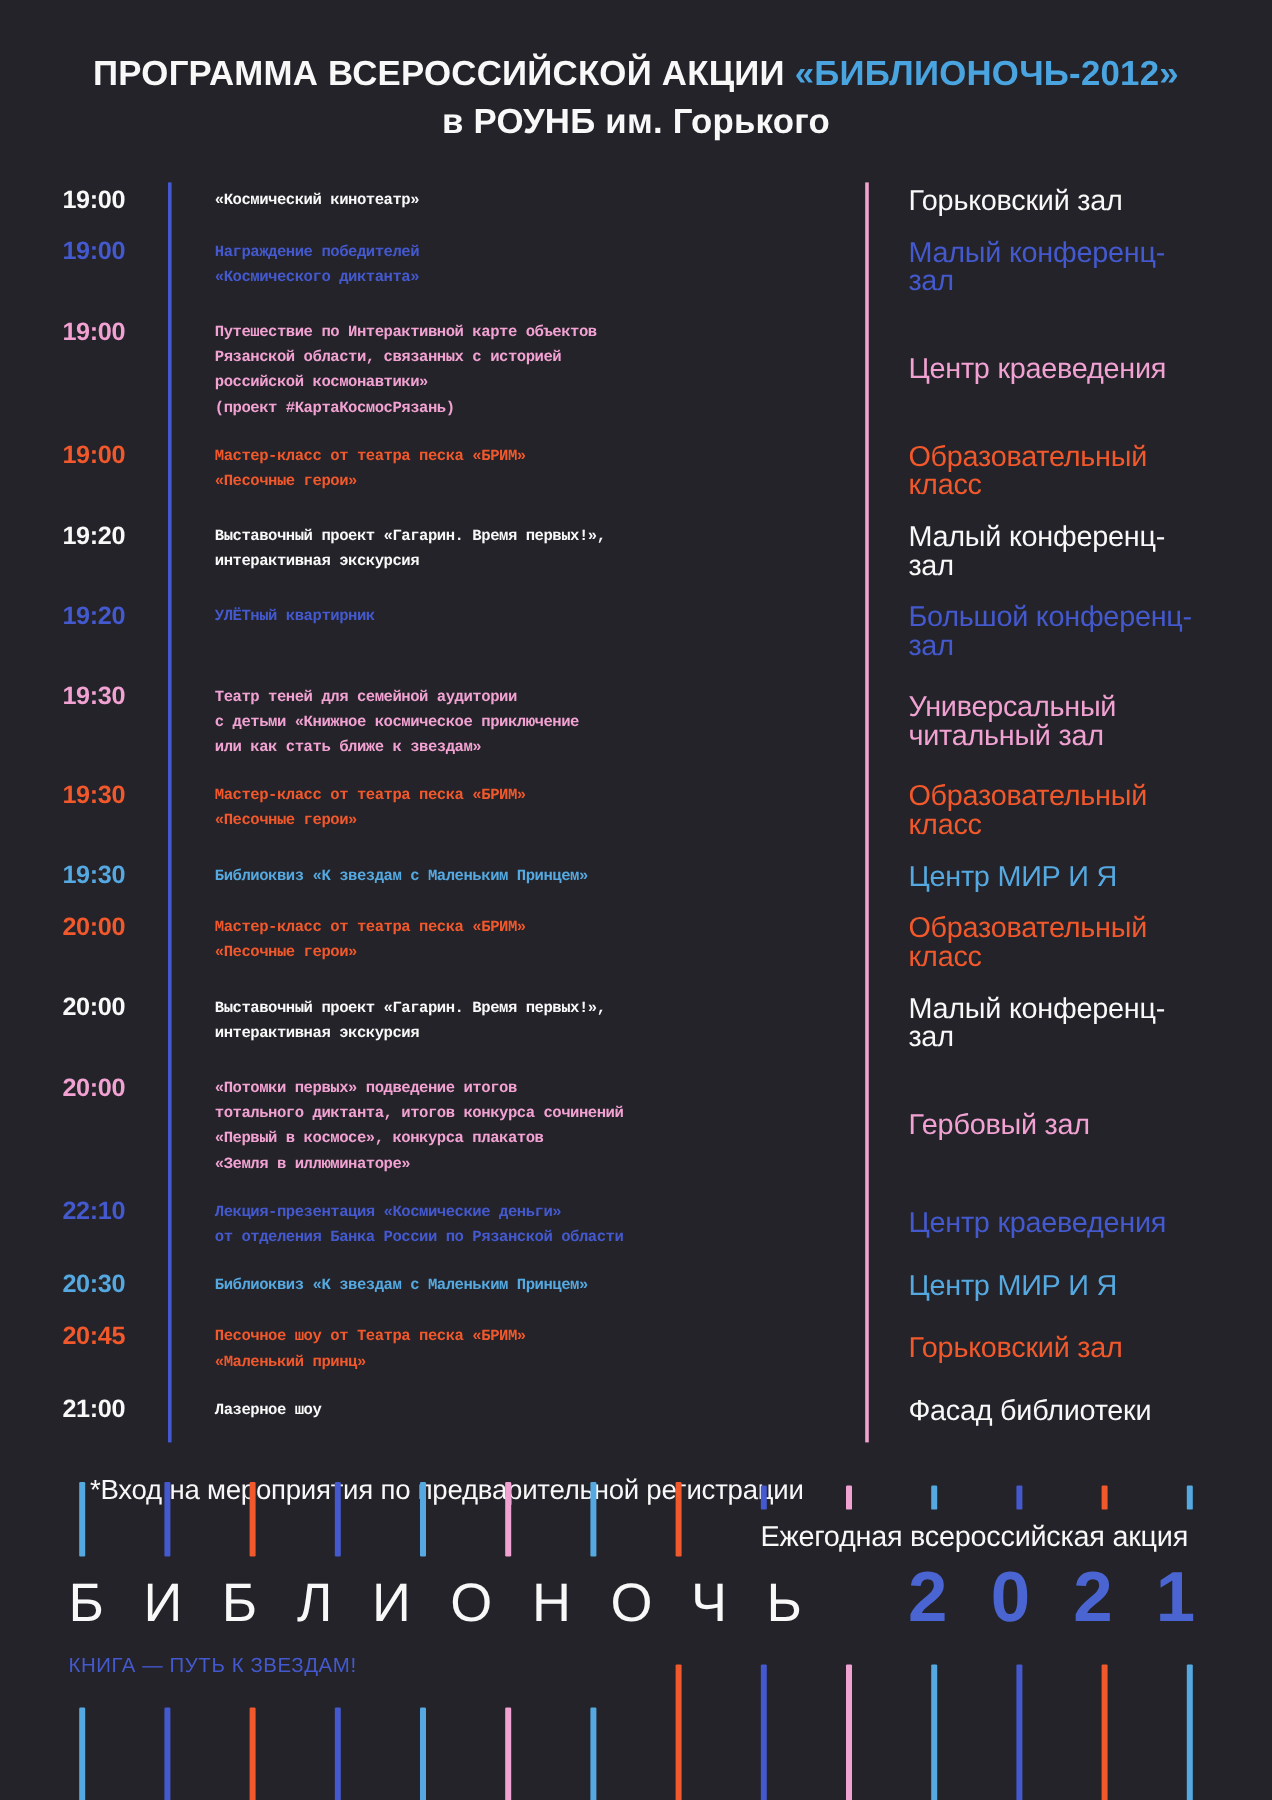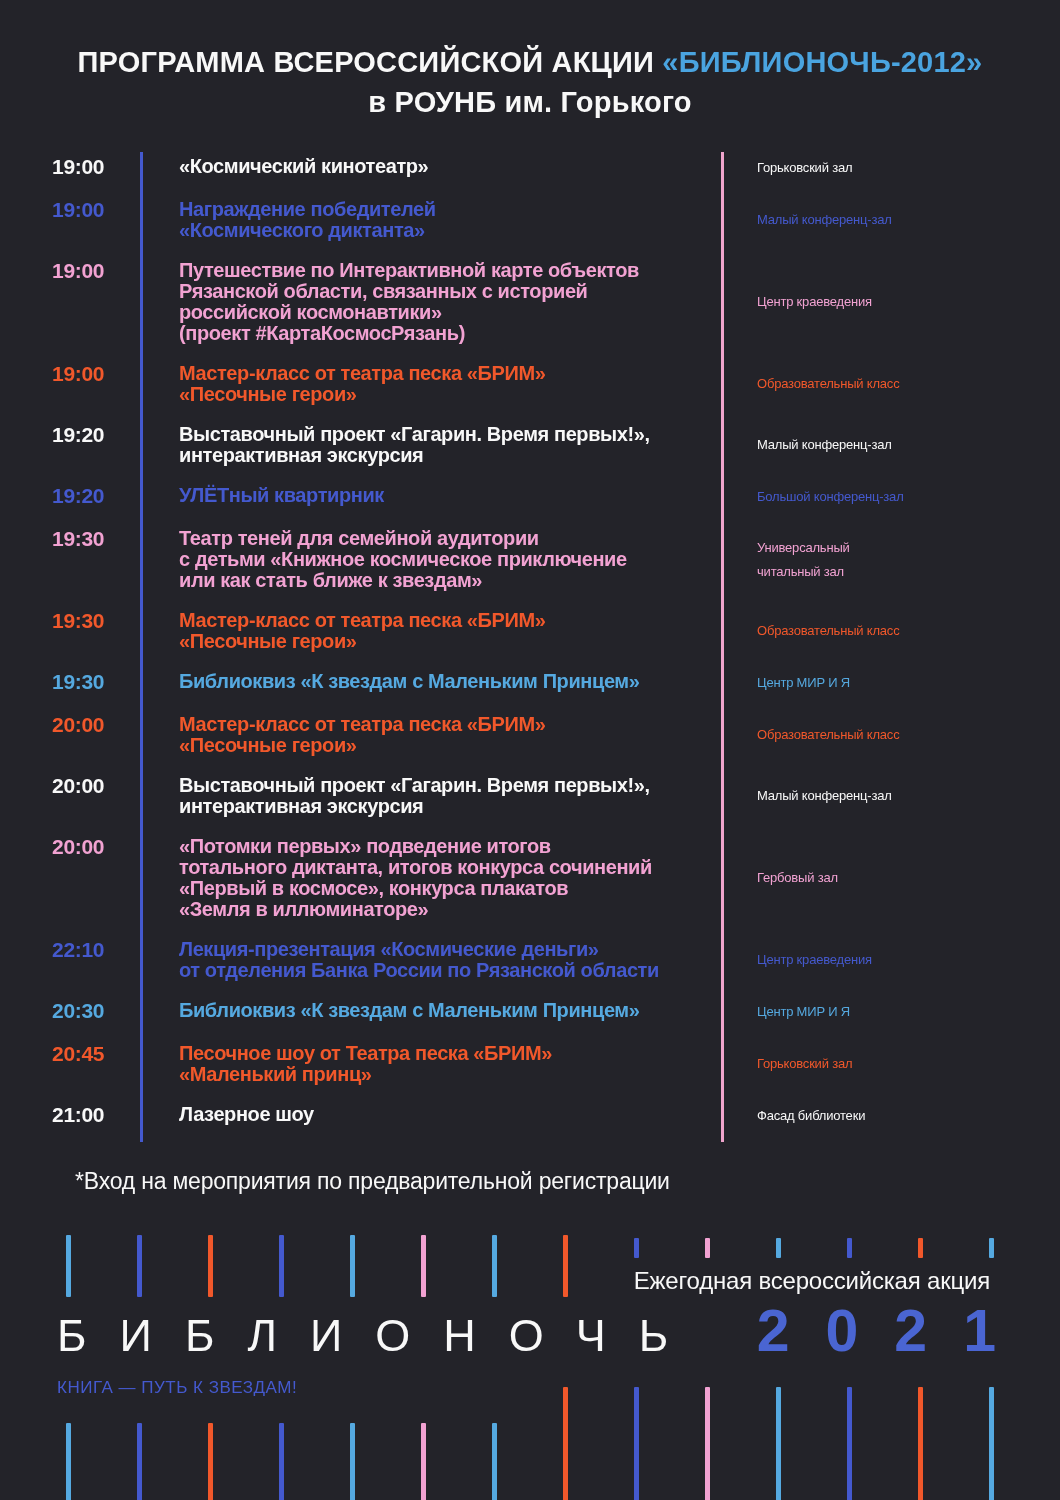--- a/index.html
+++ b/index.html
@@ -43,29 +43,30 @@
   .row { display: flex; margin-bottom: 19px; }
   .row:last-child { margin-bottom: 0; }
   .cell-time {
     width: 88px; flex: none;
     font-weight: 700; font-size: 21px; line-height: 21px;
     letter-spacing: -0.3px;
   }
   .cell-event {
     width: 581px; flex: none; box-sizing: border-box;
     padding-left: 39px; padding-right: 14px;
-    font-weight: 700; font-size: 20px; line-height: 21px;
+    font-weight: 700; font-size: 13px; line-height: 21px;
     letter-spacing: -0.4px;
     white-space: pre-line;
+    font-family: Liberation Mono, monospace;
   }
   .cell-loc {
     width: 287px; flex: none; box-sizing: border-box;
     padding-left: 36px;
     align-self: center;
-    font-weight: 400; font-size: 13px; line-height: 24px;
+    font-weight: 400; font-size: 24px; line-height: 24px;
     letter-spacing: -0.2px;
     white-space: pre-line;
   }
 
   
   .note {
     margin: 26px 0 0 75px;
     color: var(--c-white);
     font-size: 23px;
     font-weight: 400;

